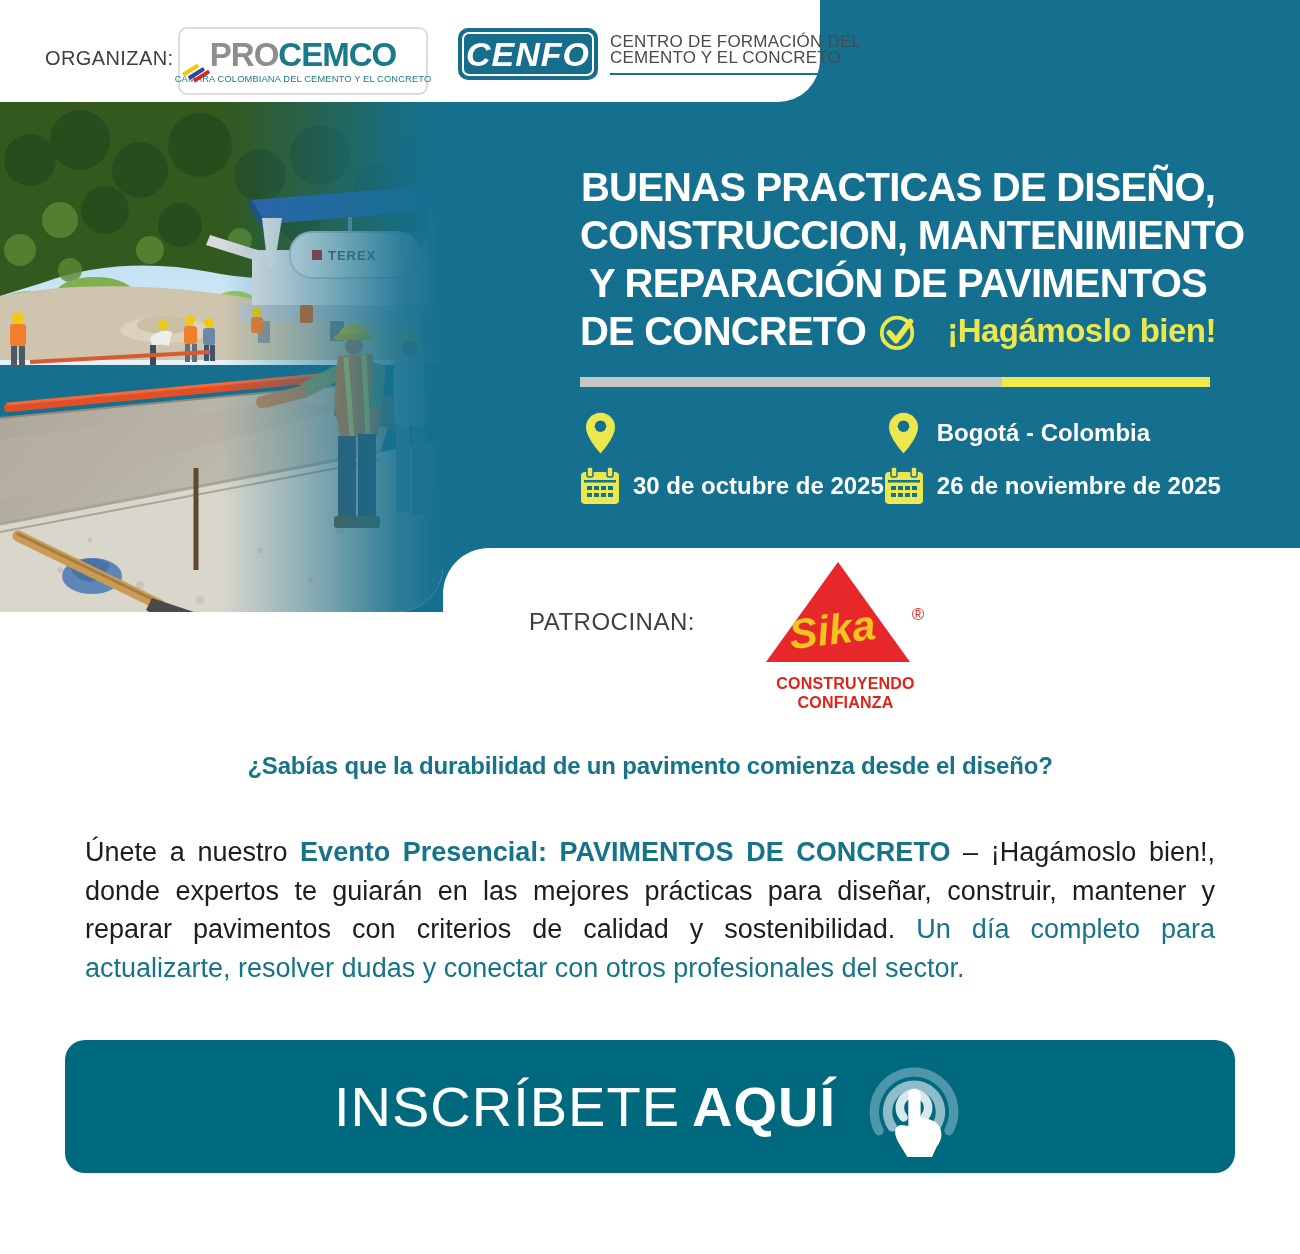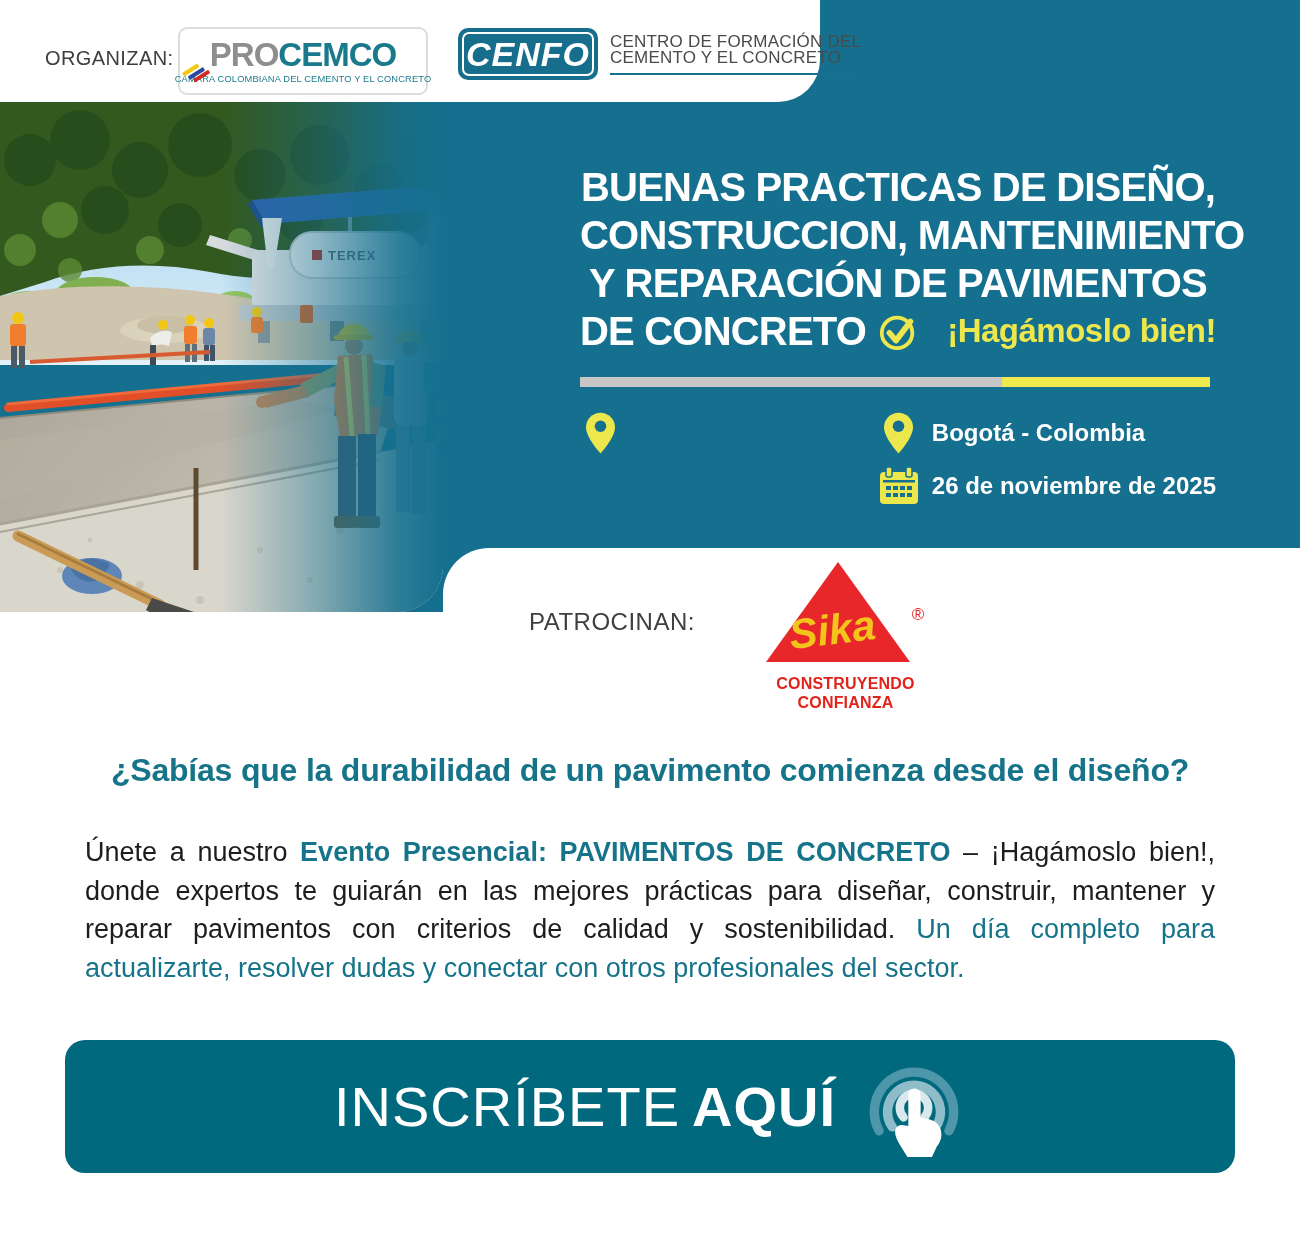--- a/index.html
+++ b/index.html
@@ -59,21 +59,21 @@
                  border-radius:46px 0 0 0;z-index:4;}
   .patrocinan{position:absolute;left:86px;top:60px;font-size:24px;color:#3F3F3E;letter-spacing:.5px;}
   .sika{position:absolute;left:305px;top:12px;width:195px;text-align:center;}
   .sika-slogan{margin-top:6px;font-size:16px;line-height:19px;font-weight:800;color:#E2231A;letter-spacing:.2px;}
   .argos{position:absolute;left:570px;top:27px;width:154px;height:110px;background:#A9C510;
          display:flex;align-items:center;justify-content:center;gap:4px;}
   .argos-name{color:#2B2A5F;font-weight:800;font-size:21px;letter-spacing:1.5px;}
 
   
   .body-heading{position:absolute;left:0;top:752px;width:1300px;text-align:center;
-                font-size:32px;font-weight:800;color:#16748A;letter-spacing:-.2px;}
+                font-size:24px;font-weight:800;color:#16748A;letter-spacing:-.2px;}
   .body-paragraph{position:absolute;left:85px;top:806px;width:1130px;font-size:27px;line-height:38.5px;
                   text-align:justify;color:#1D1D1B;}
   .seg-teal-bold{color:#16748A;font-weight:800;}
   .seg-teal{color:#16748A;}
 
   
   .cta{position:absolute;left:65px;top:1040px;width:1170px;height:133px;background:#01697E;
        border-radius:20px;display:flex;align-items:center;justify-content:center;gap:26px;cursor:pointer;border:none;}
   .cta-text{color:#ffffff;font-size:56px;letter-spacing:1px;white-space:nowrap;}
   .cta-regular{font-weight:400;}
@@ -254,20 +254,41 @@
       <div class="events">
         <div class="event-col first">
           <div class="event-row">
             <span class="icon-cell">
               <svg width="29" height="42" viewBox="0 0 30 42">
                 <path d="M15 0 C6.7 0 0 6.7 0 15 c0 11 15 27 15 27 s15 -16 15 -27 C30 6.7 23.3 0 15 0 z" fill="#EDE74E"></path>
                 <circle cx="15" cy="14" r="6" fill="#15708F"></circle>
               </svg>
             </span>
           </div>
+          <div class="event-row">
+            <span class="icon-cell">
+              <svg width="38" height="37" viewBox="0 0 38 37">
+                <rect x="0" y="5" width="38" height="32" rx="4" fill="#EDE74E"></rect>
+                <rect x="6" y="0" width="6" height="10" rx="2" fill="#EDE74E" stroke="#15708F" stroke-width="1.5"></rect>
+                <rect x="26" y="0" width="6" height="10" rx="2" fill="#EDE74E" stroke="#15708F" stroke-width="1.5"></rect>
+                <rect x="3" y="13" width="32" height="2.5" fill="#15708F"></rect>
+                <g fill="#15708F">
+                  <rect x="6" y="19" width="5" height="4"></rect>
+                    <rect x="13" y="19" width="5" height="4"></rect>
+                    <rect x="20" y="19" width="5" height="4"></rect>
+                    <rect x="27" y="19" width="5" height="4"></rect>
+                  <rect x="6" y="26" width="5" height="4"></rect>
+                    <rect x="13" y="26" width="5" height="4"></rect>
+                    <rect x="20" y="26" width="5" height="4"></rect>
+                    <rect x="27" y="26" width="5" height="4"></rect>
+                </g>
+              </svg>
+            </span>
+            <span>30 de octubre de 2025</span>
+          </div>
         </div>
         <div class="event-col">
           <div class="event-row">
             <span class="icon-cell">
               <svg width="29" height="42" viewBox="0 0 30 42">
                 <path d="M15 0 C6.7 0 0 6.7 0 15 c0 11 15 27 15 27 s15 -16 15 -27 C30 6.7 23.3 0 15 0 z" fill="#EDE74E"></path>
                 <circle cx="15" cy="14" r="6" fill="#15708F"></circle>
               </svg>
             </span>
             <span>Bogotá - Colombia</span>

